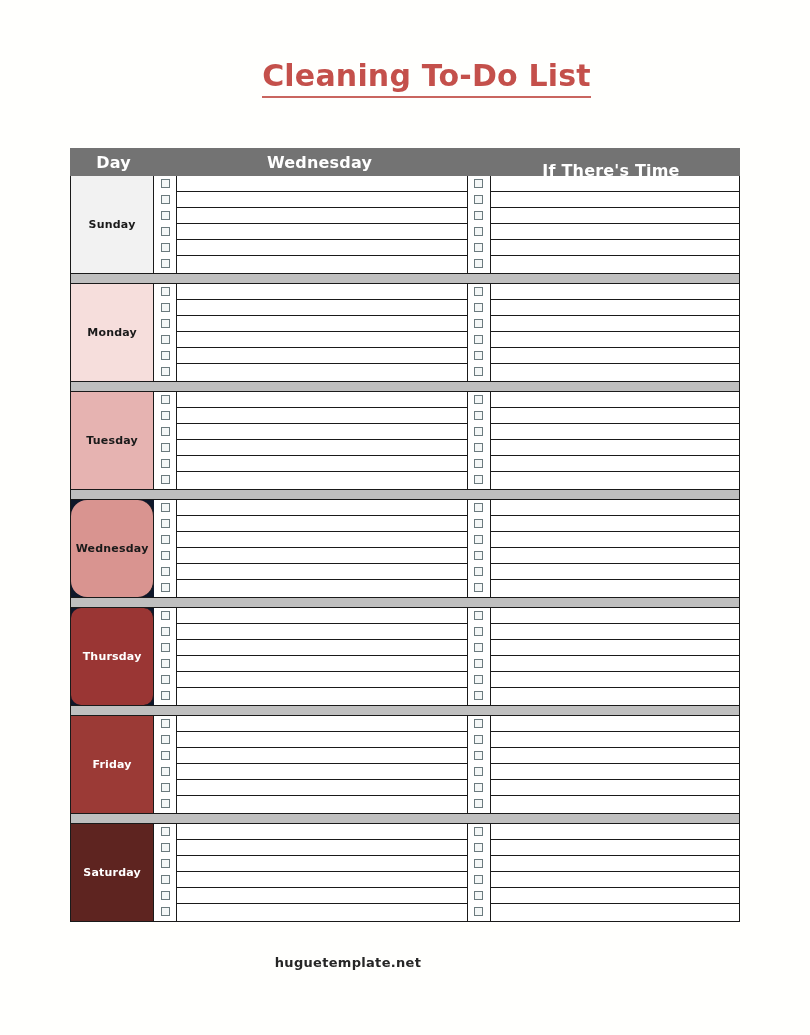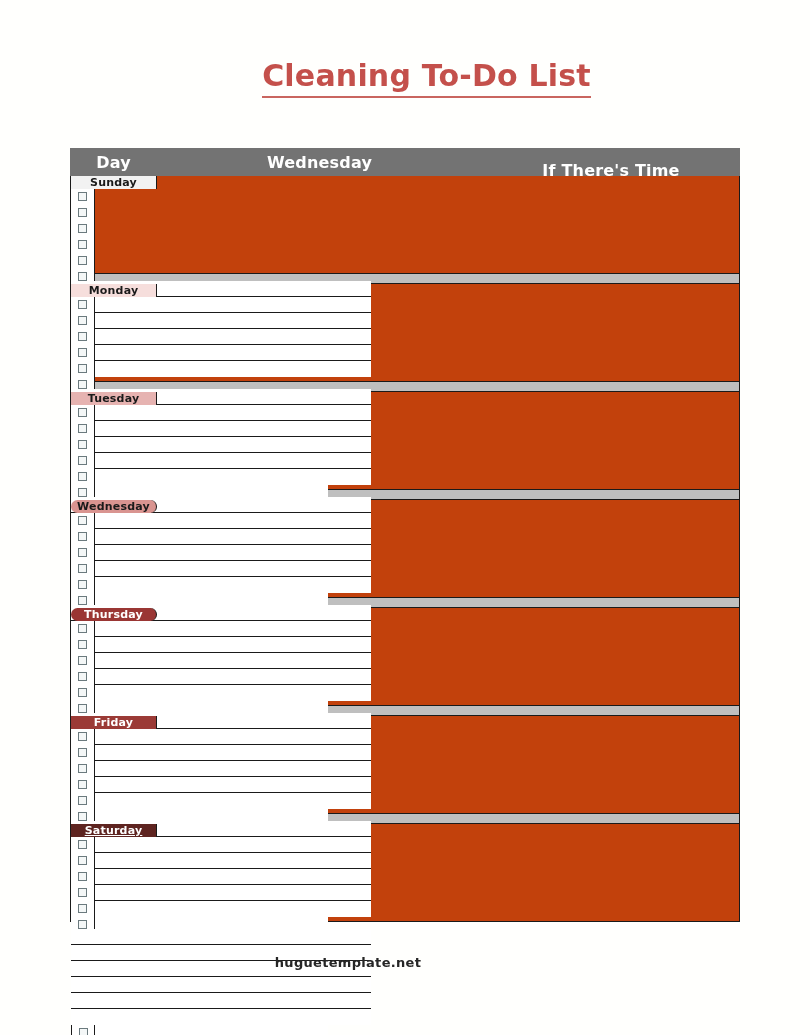--- a/index.html
+++ b/index.html
@@ -67,22 +67,21 @@
   .th-extra     { width: 258px; margin-top: 8px; }
 
   
   .day-block {
     display: flex;
     box-sizing: border-box;
     height: 98px;
     border-left: 1px solid #1a1a1a;
     border-right: 1px solid #1a1a1a;
     border-bottom: 1px solid #1a1a1a;
-    background: #c2410c;
-    flex-direction: column;
+    background: #0f172a;
   }
   .day-cell {
     width: 86px;
     box-sizing: border-box;
     border-right: 1px solid #1a1a1a;
     display: flex;
     align-items: center;
     justify-content: center;
     font-size: 11px;
     font-weight: bold;
@@ -379,21 +378,21 @@
           <div class="wline"></div>
           <div class="wline"></div>
           <div class="wline"></div>
           <div class="wline"></div>
           <div class="wline"></div>
           <div class="wline"></div>
         </div>
       </div>
       <div class="sep-band"></div>
       <div class="day-block">
-        <div class="day-cell" style="background: rgb(94, 36, 32); color: rgb(255, 255, 255); text-decoration: underline;">Saturday</div>
+        <div class="day-cell" style="background: rgb(94, 36, 32); color: rgb(255, 255, 255);">Saturday</div>
         <div class="check-col">
           <div class="chk"></div>
           <div class="chk"></div>
           <div class="chk"></div>
           <div class="chk"></div>
           <div class="chk"></div>
           <div class="chk"></div>
         </div>
         <div class="lines-col priorities">
           <div class="wline"></div>

